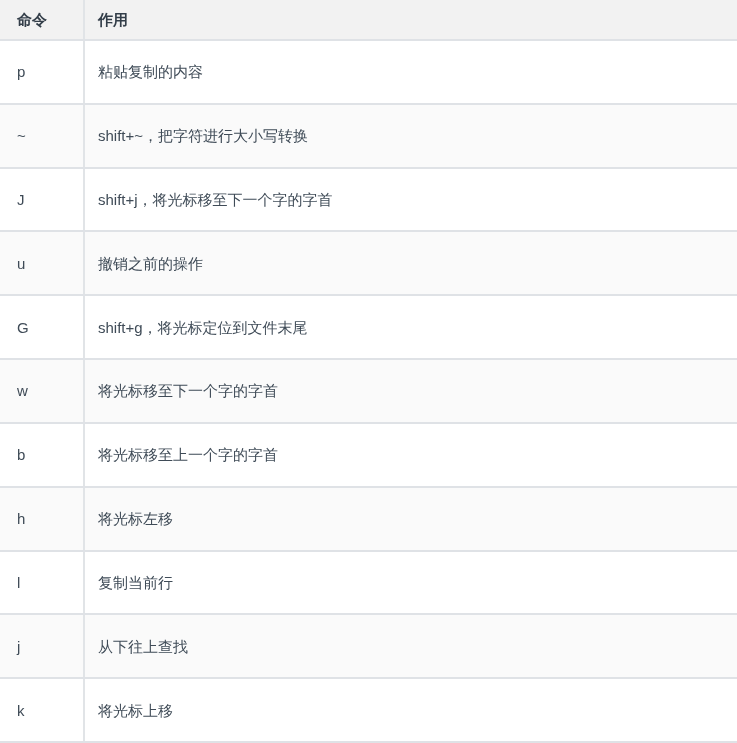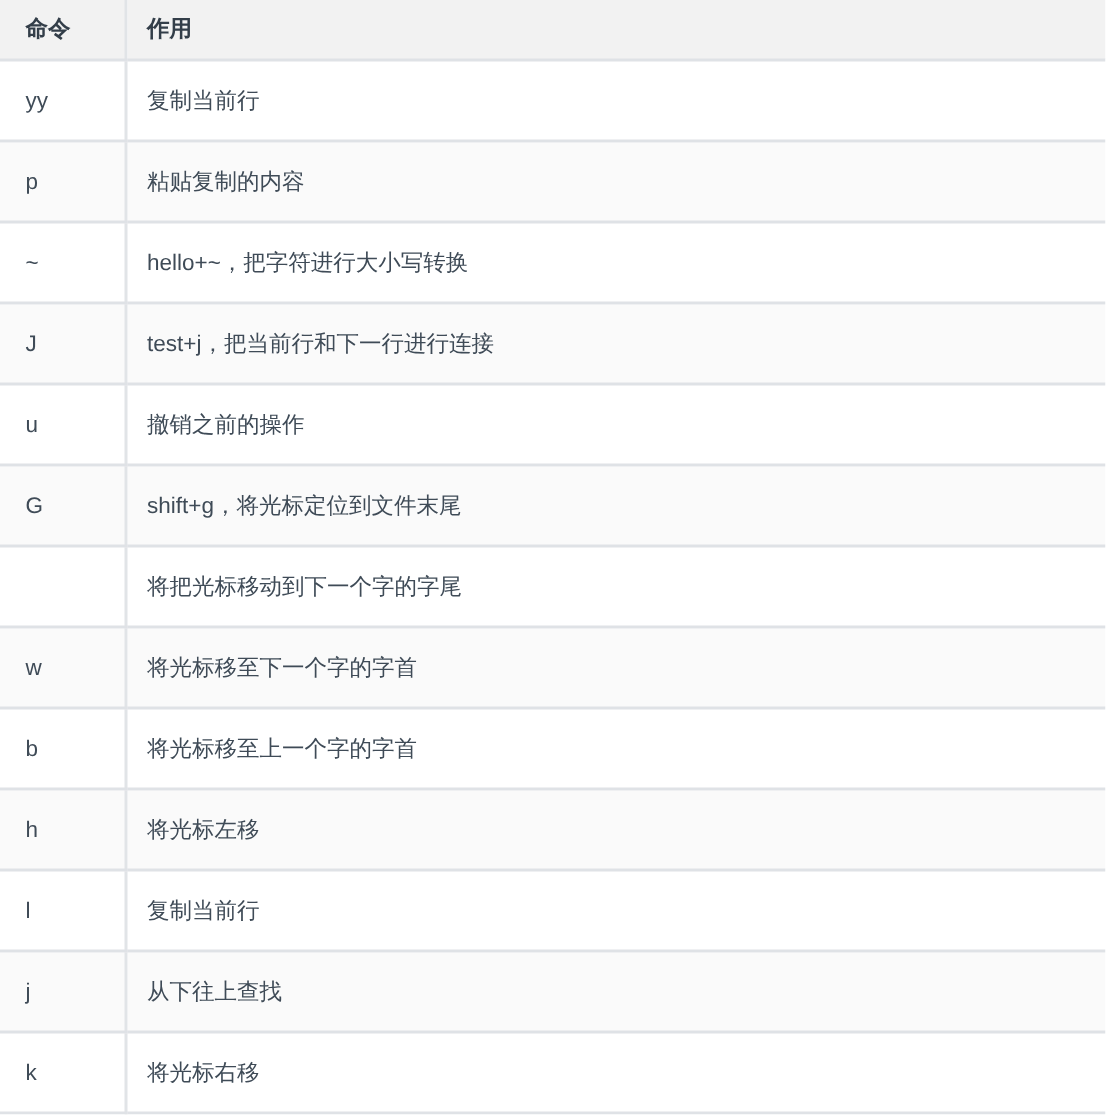--- a/index.html
+++ b/index.html
@@ -55,46 +55,38 @@
     <col>
   </colgroup>
   <thead>
     <tr>
       <th class="cmd">命令</th>
       <th>作用</th>
     </tr>
   </thead>
   <tbody id="table-body">
       <tr>
-        <td class="cmd">yy</td>
-        <td>复制当前行</td>
-      </tr>
-      <tr>
         <td class="cmd">p</td>
         <td>粘贴复制的内容</td>
       </tr>
       <tr>
         <td class="cmd">~</td>
-        <td>hello+~，把字符进行大小写转换</td>
+        <td>shift+~，把字符进行大小写转换</td>
       </tr>
       <tr>
         <td class="cmd">J</td>
-        <td>test+j，把当前行和下一行进行连接</td>
+        <td>shift+j，将光标移至下一个字的字首</td>
       </tr>
       <tr>
         <td class="cmd">u</td>
         <td>撤销之前的操作</td>
       </tr>
       <tr>
         <td class="cmd">G</td>
         <td>shift+g，将光标定位到文件末尾</td>
-      </tr>
-      <tr>
-        <td class="cmd"></td>
-        <td>将把光标移动到下一个字的字尾</td>
       </tr>
       <tr>
         <td class="cmd">w</td>
         <td>将光标移至下一个字的字首</td>
       </tr>
       <tr>
         <td class="cmd">b</td>
         <td>将光标移至上一个字的字首</td>
       </tr>
       <tr>
@@ -104,16 +96,16 @@
       <tr>
         <td class="cmd">l</td>
         <td>复制当前行</td>
       </tr>
       <tr>
         <td class="cmd">j</td>
         <td>从下往上查找</td>
       </tr>
       <tr>
         <td class="cmd">k</td>
-        <td>将光标右移</td>
+        <td>将光标上移</td>
       </tr>
     </tbody>
 </table>
 
 </body></html>

